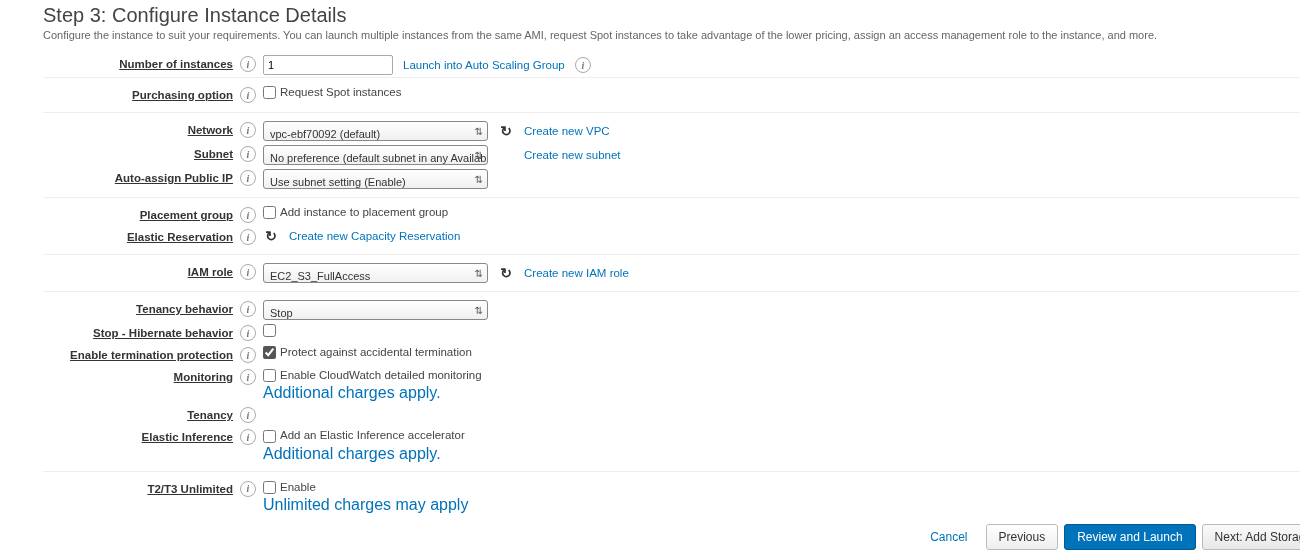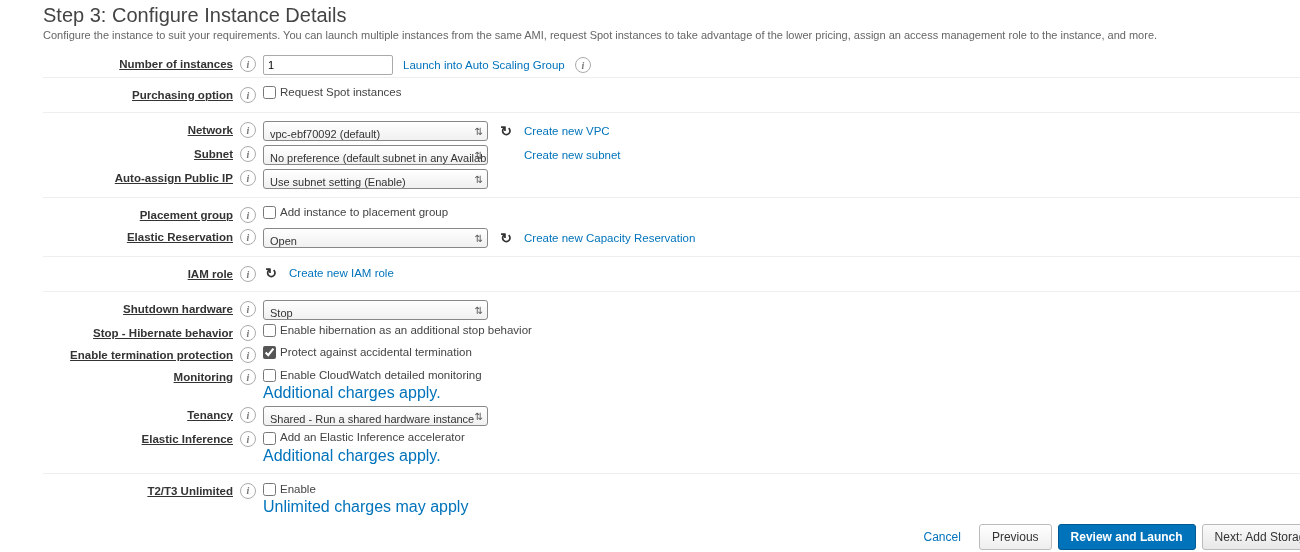--- a/index.html
+++ b/index.html
@@ -25,21 +25,21 @@
   .select.arrow::after { content: "⇅"; background:none; width:auto;height:auto; font-size:10px; color:#555; top:50%; transform:translateY(-50%);}
   .link { color: #0073bb; font-size: 11.5px; cursor: pointer; }
   .sublink { color: #0073bb; font-size: 16px; cursor: pointer; display:block; margin-top:2px;}
   .refresh-icon { width: 16px; height: 16px; display: inline-flex; align-items: center; justify-content: center; font-size: 14px; color: #333; cursor: pointer; font-weight: bold; }
   input[type=checkbox] { margin-right: 4px; vertical-align: middle; accent-color: #555; }
   .cb-label { font-size: 11.5px; color: #444; }
   .footer { position: absolute; bottom: 0; right: 14px; height: 30px; display: flex; align-items: center; gap: 6px; }
   .btn { font-size: 12px; padding: 5px 12px; border-radius: 3px; cursor: pointer; border: 1px solid transparent; }
   .btn-cancel { color: #0073bb; background: none; border: none; }
   .btn-prev { background: linear-gradient(#fff,#eee); border: 1px solid #bbb; color: #333; }
-  .btn-primary { background: #0073bb; color: #fff; border: 1px solid #005a94; font-weight: bold; }
+  .btn-primary { background: #0073bb; color: #fff; border: 1px solid #005a94; }
   .btn-next { background: linear-gradient(#fafafa,#e8e8e8); border: 1px solid #bbb; color: #333; font-weight: 400; }
   .w130 { width: 130px; }
   .w225 { width: 225px; }
 </style>
 </head>
 <body>
 
 <div class="viewport">
   <div class="scroll-area">
     <h1 class="step-title">Step 3: Configure Instance Details</h1>
@@ -118,61 +118,61 @@
         <div class="value-col">
           <label class="cb-label"><input type="checkbox" style=""><span>Add instance to placement group</span></label>
         </div>
       </div>
       <div class="row">
         <div class="label-col">Elastic Reservation</div>
         <div class="info-col">
             <span class="info-icon">i</span>
           </div>
         <div class="value-col">
-          <div class="select arrow w225">
-              <span>Open</span>
-            </div>
           <span class="refresh-icon">↻</span>
           <span class="link">Create new Capacity Reservation</span>
         </div>
       </div>
     </div>
 
     <div class="section">
       <div class="row">
         <div class="label-col">IAM role</div>
         <div class="info-col">
             <span class="info-icon">i</span>
           </div>
         <div class="value-col">
+          <div class="select arrow w225">
+              <span>EC2_S3_FullAccess</span>
+            </div>
           <span class="refresh-icon">↻</span>
           <span class="link">Create new IAM role</span>
         </div>
       </div>
     </div>
 
     <div class="section">
       <div class="row">
-        <div class="label-col">Shutdown hardware</div>
+        <div class="label-col">Tenancy behavior</div>
         <div class="info-col">
             <span class="info-icon">i</span>
           </div>
         <div class="value-col">
           <div class="select arrow w225">
               <span>Stop</span>
             </div>
         </div>
       </div>
       <div class="row">
         <div class="label-col">Stop - Hibernate behavior</div>
         <div class="info-col">
             <span class="info-icon">i</span>
           </div>
         <div class="value-col">
-          <label class="cb-label"><input type="checkbox" style=""><span>Enable hibernation as an additional stop behavior</span></label>
+          <label class="cb-label"><input type="checkbox" style=""></label>
         </div>
       </div>
       <div class="row">
         <div class="label-col">Enable termination protection</div>
         <div class="info-col">
             <span class="info-icon">i</span>
           </div>
         <div class="value-col">
           <label class="cb-label"><input type="checkbox" checked="" style=""><span>Protect against accidental termination</span></label>
         </div>
@@ -186,23 +186,20 @@
           <label class="cb-label"><input type="checkbox" style=""><span>Enable CloudWatch detailed monitoring</span></label>
           <span class="sublink">Additional charges apply.</span>
         </div>
       </div>
       <div class="row">
         <div class="label-col">Tenancy</div>
         <div class="info-col">
             <span class="info-icon">i</span>
           </div>
         <div class="value-col" style="display:block">
-          <div class="select arrow w225">
-              <span>Shared - Run a shared hardware instance</span>
-            </div>
         </div>
       </div>
       <div class="row">
         <div class="label-col">Elastic Inference</div>
         <div class="info-col">
             <span class="info-icon">i</span>
           </div>
         <div class="value-col" style="display:block">
           <label class="cb-label"><input type="checkbox" style=""><span>Add an Elastic Inference accelerator</span></label>
           <span class="sublink">Additional charges apply.</span>

